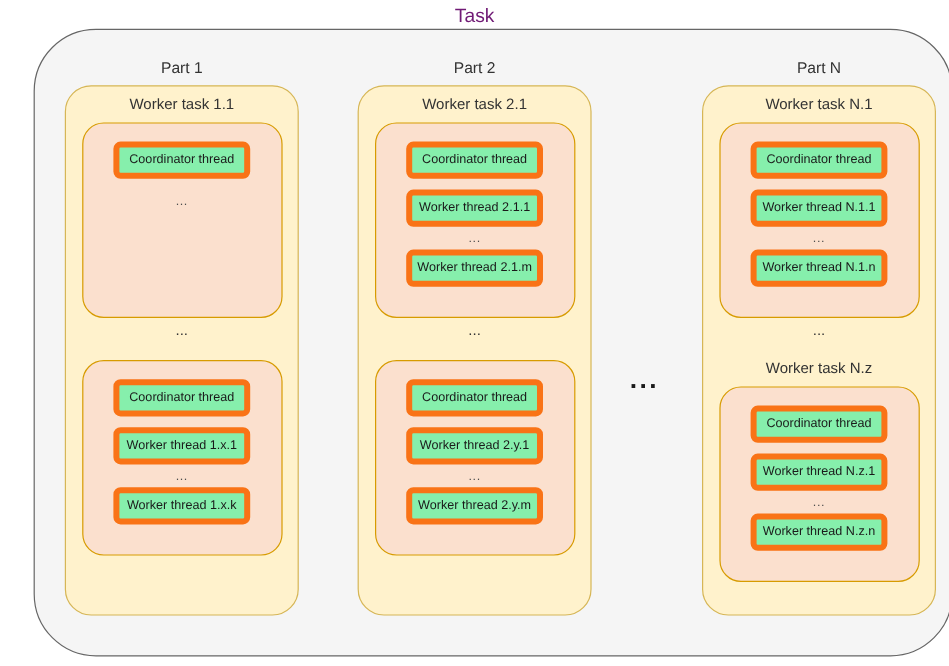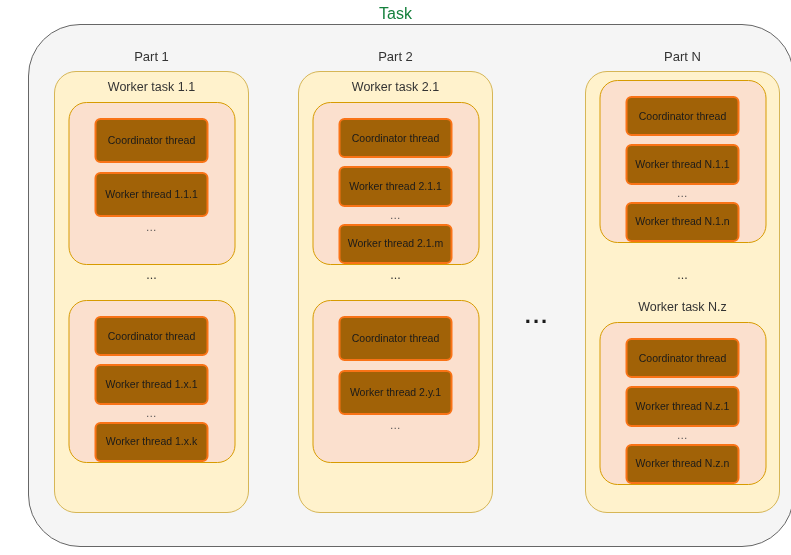--- a/index.html
+++ b/index.html
@@ -22,21 +22,21 @@
   }
 
   
   .task-title {
     position: absolute;
     left: 0;
     right: 0;
     top: 4px;
     text-align: center;
     font-size: 16px;
-    color: #15803d;
+    color: #701a75;
     line-height: 19px;
     white-space: nowrap;
   }
 
   .task-box {
     position: absolute;
     left: 28px;
     top: 24px;
     width: 766px;
     height: 523px;
@@ -113,23 +113,23 @@
     display: flex;
     flex-direction: column;
     align-items: center;
     justify-content: flex-start;
     padding-top: 15px;
   }
 
   .thread-box {
     box-sizing: border-box;
     width: 114px;
-    height: 45px;
-    background: #a16207;
-    border: 2px solid #f97316;
+    height: 31px;
+    background: #86efac;
+    border: 5px solid #f97316;
     border-radius: 6px;
     display: flex;
     align-items: center;
     justify-content: center;
     font-size: 10.5px;
     color: #1a1a1a;
     line-height: 13px;
     white-space: nowrap;
   }
 
@@ -182,21 +182,20 @@
   <div class="task-box">
     <div class="parts-row" id="parts-row">
         <div class="part" style="left: 25px;">
           <div class="part-label">Part 1</div>
           <div class="part-box">
             <div class="worker-task top">
               <div class="worker-task-label">Worker task 1.1</div>
               <div class="worker-task-box">
                 <div class="thread-box">Coordinator thread</div>
                 <div class="gap-9"></div>
-                <div class="thread-box">Worker thread 1.1.1</div>
                 <div class="ellipsis-small">...</div>
               </div>
             </div>
             <div class="worker-task bot">
               <div class="worker-task-box">
                 <div class="thread-box">Coordinator thread</div>
                 <div class="gap-9"></div>
                 <div class="thread-box">Worker thread 1.x.1</div>
                 <div class="ellipsis-small">...</div>
                 <div class="thread-box">Worker thread 1.x.k</div>
@@ -217,29 +216,31 @@
                 <div class="ellipsis-small">...</div>
                 <div class="thread-box">Worker thread 2.1.m</div>
               </div>
             </div>
             <div class="worker-task bot">
               <div class="worker-task-box">
                 <div class="thread-box">Coordinator thread</div>
                 <div class="gap-9"></div>
                 <div class="thread-box">Worker thread 2.y.1</div>
                 <div class="ellipsis-small">...</div>
+                <div class="thread-box">Worker thread 2.y.m</div>
               </div>
             </div>
             <div class="ellipsis-mid">...</div>
           </div>
         </div>
         <div class="part" style="left: 556px;">
           <div class="part-label">Part N</div>
           <div class="part-box">
             <div class="worker-task top">
+              <div class="worker-task-label">Worker task N.1</div>
               <div class="worker-task-box">
                 <div class="thread-box">Coordinator thread</div>
                 <div class="gap-9"></div>
                 <div class="thread-box">Worker thread N.1.1</div>
                 <div class="ellipsis-small">...</div>
                 <div class="thread-box">Worker thread N.1.n</div>
               </div>
             </div>
             <div class="worker-task bot">
               <div class="worker-task-label">Worker task N.z</div>

